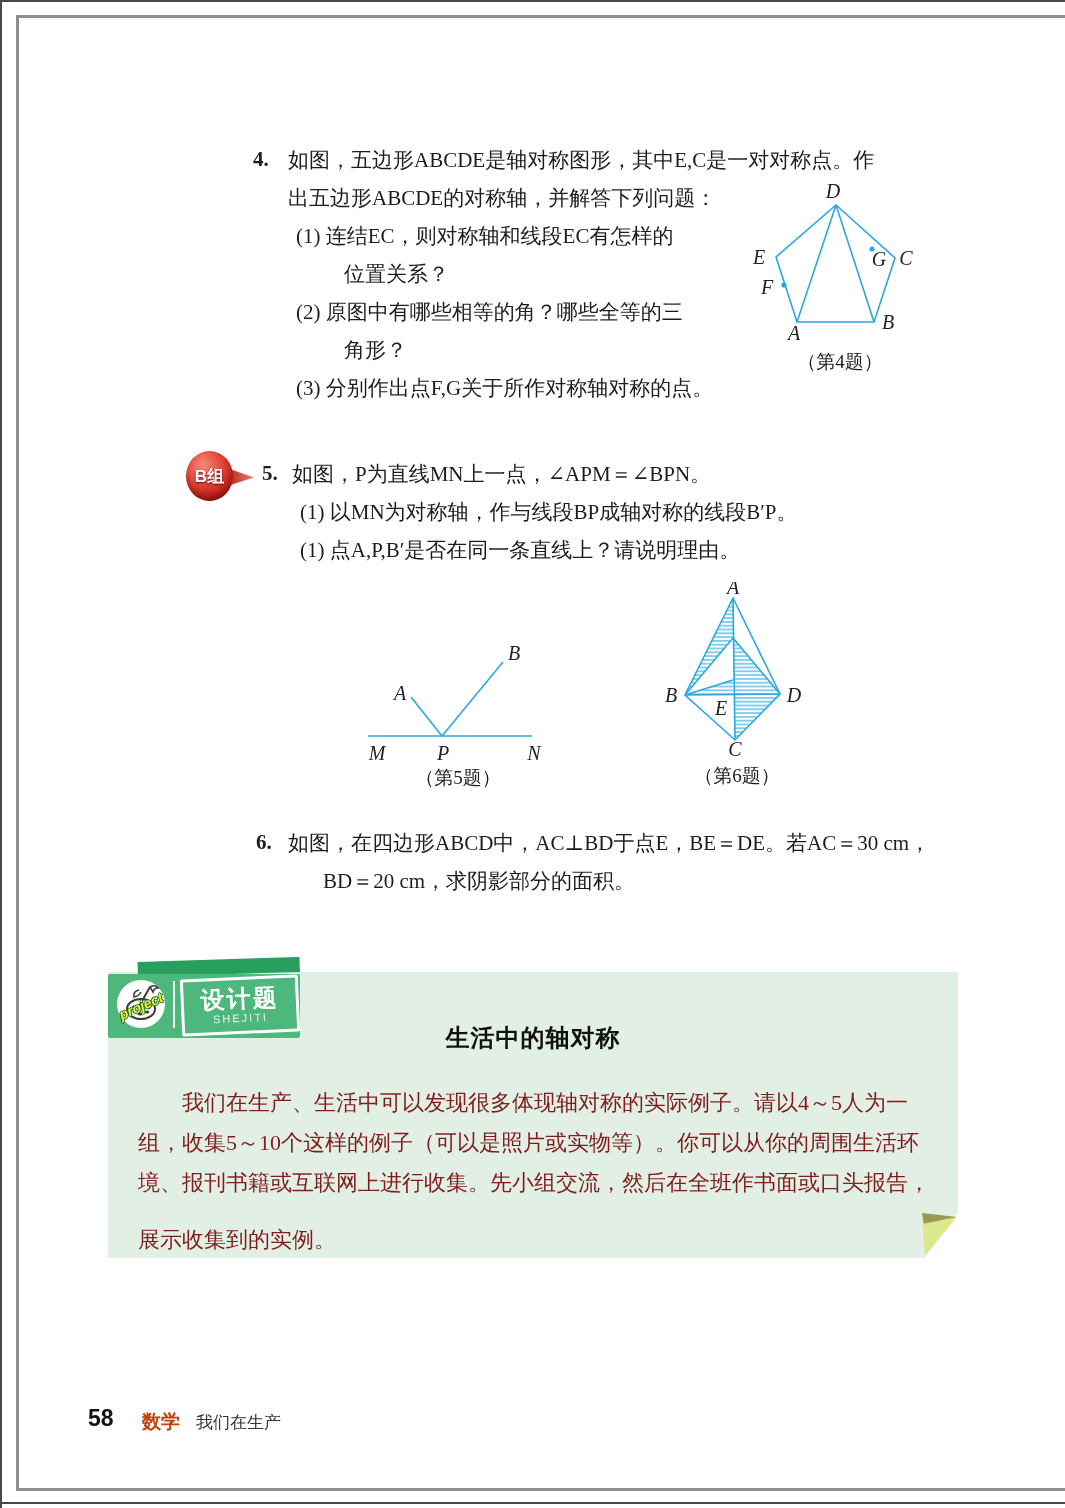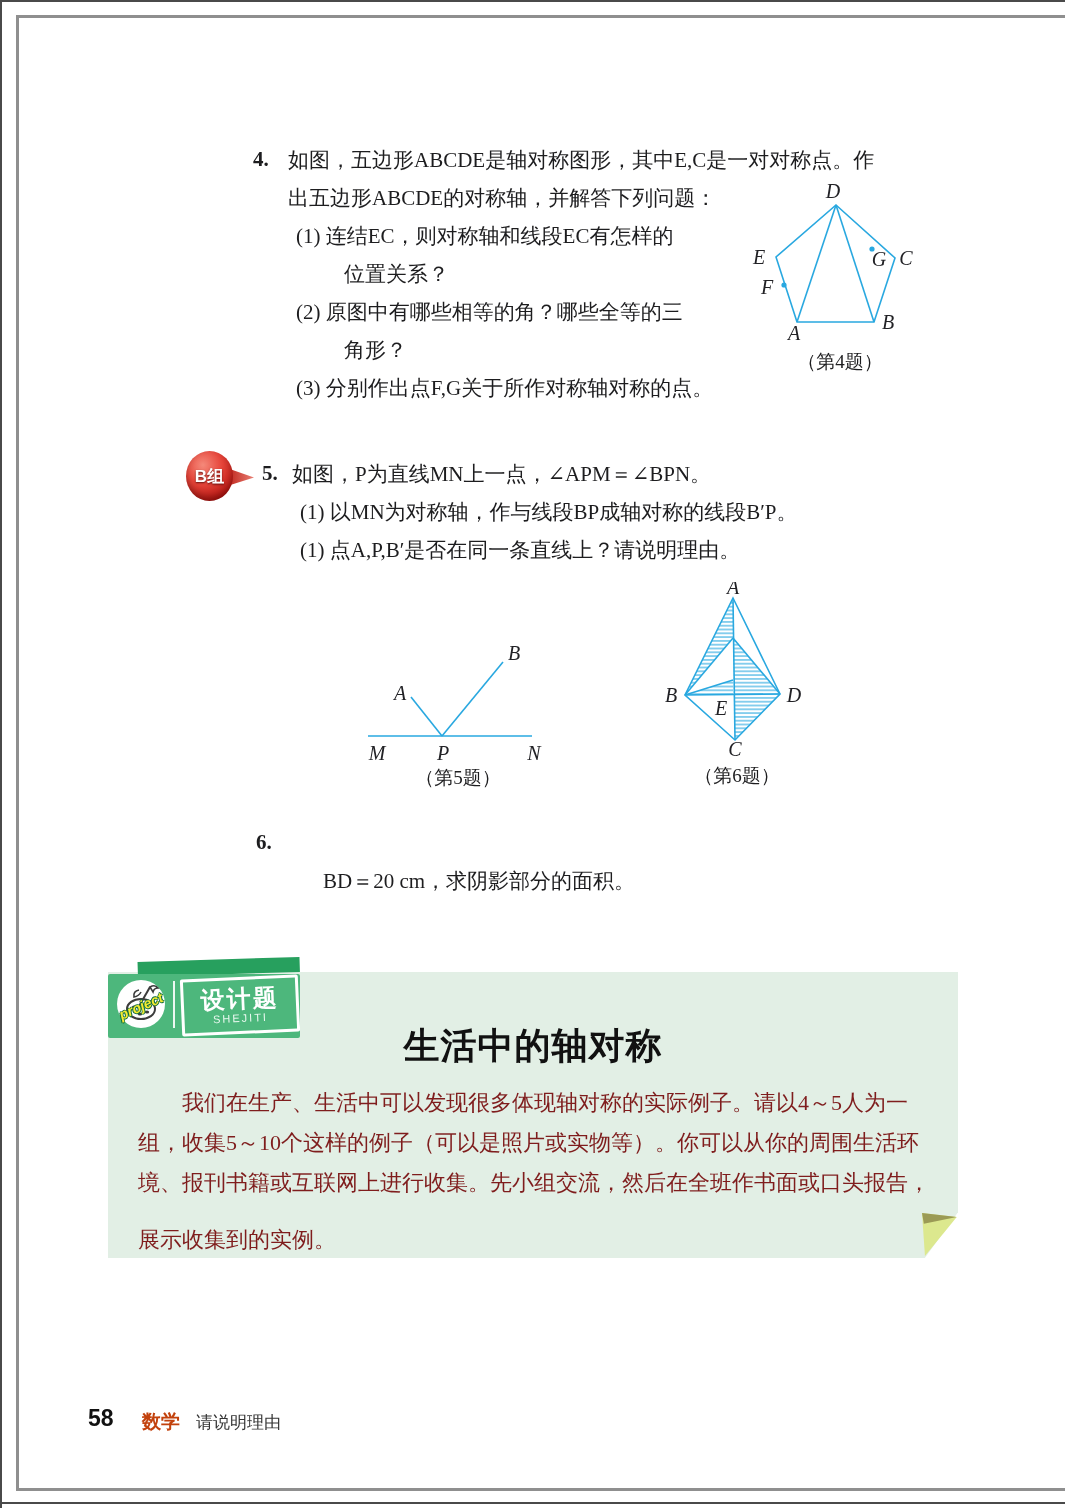--- a/index.html
+++ b/index.html
@@ -29,21 +29,21 @@
   .badge-main{background:#4db77c;border-radius:2px;}
   .badge-circle{width:48px;height:48px;border-radius:50%;background:#ffffff;}
   .project-label{font-family:"Liberation Sans","DejaVu Sans",sans-serif;font-style:italic;font-weight:bold;
     font-size:14px;color:#f4ea33;transform:rotate(-24deg);
     text-shadow:-1px 0 #0e6e3c,1px 0 #0e6e3c,0 -1px #0e6e3c,0 1px #0e6e3c;}
   .badge-divider{background:rgba(255,255,255,.9);}
   .badge-titlebox{border:3px solid #ffffff;transform:rotate(-2.5deg);border-radius:2px;
     display:flex;flex-direction:column;align-items:center;justify-content:center;}
   .badge-zh{font-family:"Liberation Sans","DejaVu Sans",sans-serif;font-weight:bold;font-size:24px;color:#ffffff;letter-spacing:2px;line-height:26px;}
   .badge-py{font-family:"Liberation Sans","DejaVu Sans",sans-serif;font-size:11px;color:#e9f8ef;letter-spacing:2px;line-height:13px;}
-  .design-title{font-size:36px;font-weight:bold;text-align:center;letter-spacing:1px;color:#111;}
+  .design-title{font-size:24px;font-weight:bold;text-align:center;letter-spacing:1px;color:#111;}
   .design-line{font-size:22px;line-height:28px;white-space:nowrap;color:#7f1d1d;}
   .fold-light{background:#dce88e;clip-path:polygon(0 4%,94% 13%,8% 96%);}
   .fold-dark{background:#9b9a55;clip-path:polygon(0 4%,94% 13%,5% 27%);}
   .footer-num{font-family:"Liberation Sans","DejaVu Sans",sans-serif;font-weight:bold;font-size:23px;color:#111;}
   .footer-subject{font-family:"Liberation Sans","DejaVu Sans",sans-serif;font-weight:bold;font-size:19px;color:#c2410c;}
   .footer-volume{font-family:"Liberation Sans","DejaVu Sans",sans-serif;font-size:17px;color:#333;}
 </style>
 </head>
 <body>
 
@@ -131,20 +131,21 @@
     </g>
     <text class="figlabel" x="83" y="12" text-anchor="middle">A</text>
     <text class="figlabel" x="21" y="120" text-anchor="middle">B</text>
     <text class="figlabel" x="144" y="120" text-anchor="middle">D</text>
     <text class="figlabel" x="71" y="133" text-anchor="middle">E</text>
     <text class="figlabel" x="85" y="174" text-anchor="middle">C</text>
     <text class="figcaption" x="87" y="200" text-anchor="middle">（第6题）</text>
   </svg>
 
   <div class="abs pnum" style="left:256px;top:830px;">6.</div>
+  <div class="abs pline" style="left:288px;top:830px;">如图，在四边形ABCD中，AC⊥BD于点E，BE＝DE。若AC＝30 cm，</div>
   <div class="abs pline" style="left:280px;top:868px;margin-left:43px;">BD＝20 cm，求阴影部分的面积。</div>
 
   <div class="abs panel" style="left:108px;top:972px;width:850px;height:286px;"></div>
   <div class="abs fold-light" style="left:922px;top:1211px;width:37px;height:47px;"></div>
   <div class="abs fold-dark" style="left:922px;top:1211px;width:37px;height:47px;"></div>
 
   <div class="abs flap" style="left:138px;top:962px;width:162px;height:15px;"></div>
   <div class="abs badge-main" style="left:108px;top:974px;width:192px;height:64px;">
     <div class="abs badge-circle" style="left:9px;top:6px;">
       <svg width="48" height="48" viewBox="0 0 48 48">
@@ -166,15 +167,15 @@
   </div>
 
   <div class="abs design-title" style="left:108px;top:1022px;width:850px;">生活中的轴对称</div>
   <div class="abs design-line" style="left:182px;top:1089px;">我们在生产、生活中可以发现很多体现轴对称的实际例子。请以4～5人为一</div>
   <div class="abs design-line" style="left:138px;top:1129px;text-align:center;">组，收集5～10个这样的例子（可以是照片或实物等）。你可以从你的周围生活环</div>
   <div class="abs design-line" style="left:138px;top:1169px;">境、报刊书籍或互联网上进行收集。先小组交流，然后在全班作书面或口头报告，</div>
   <div class="abs design-line" style="left:138px;top:1209px;margin-top:17px;">展示收集到的实例。</div>
 
   <div class="abs footer-num" style="left:88px;top:1405px;">58</div>
   <div class="abs footer-subject" style="left:142px;top:1409px;">数学</div>
-  <div class="abs footer-volume" style="left:196px;top:1411px;">请说明理由</div>
+  <div class="abs footer-volume" style="left:196px;top:1411px;">我们在生产</div>
 
 </div>
 
 </body></html>

